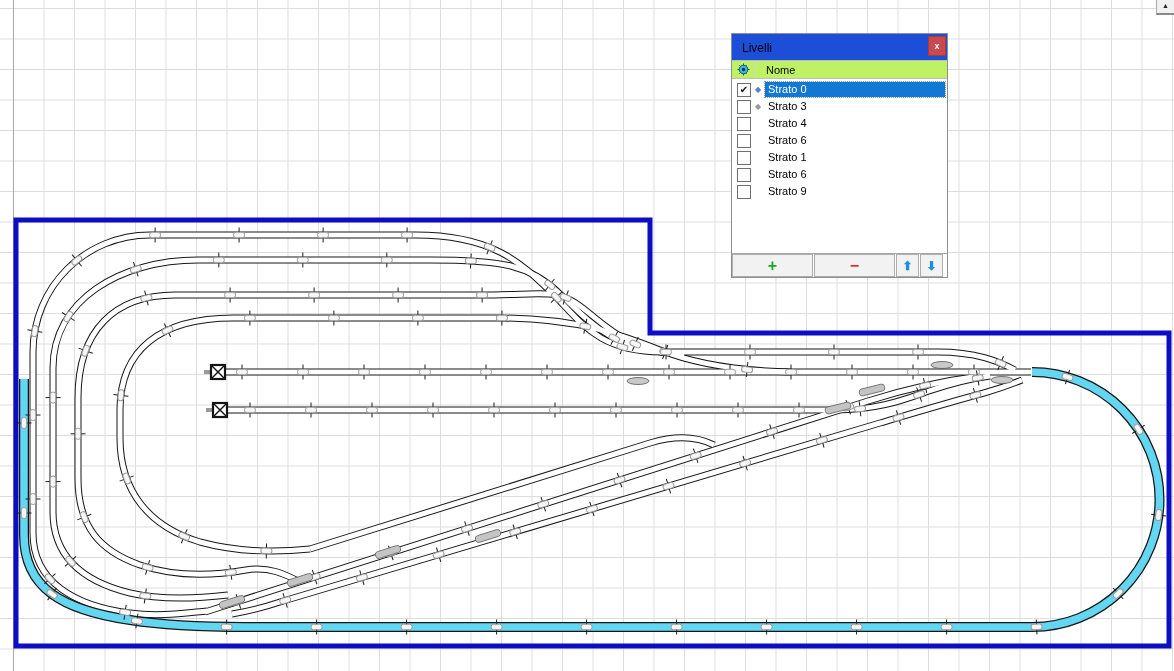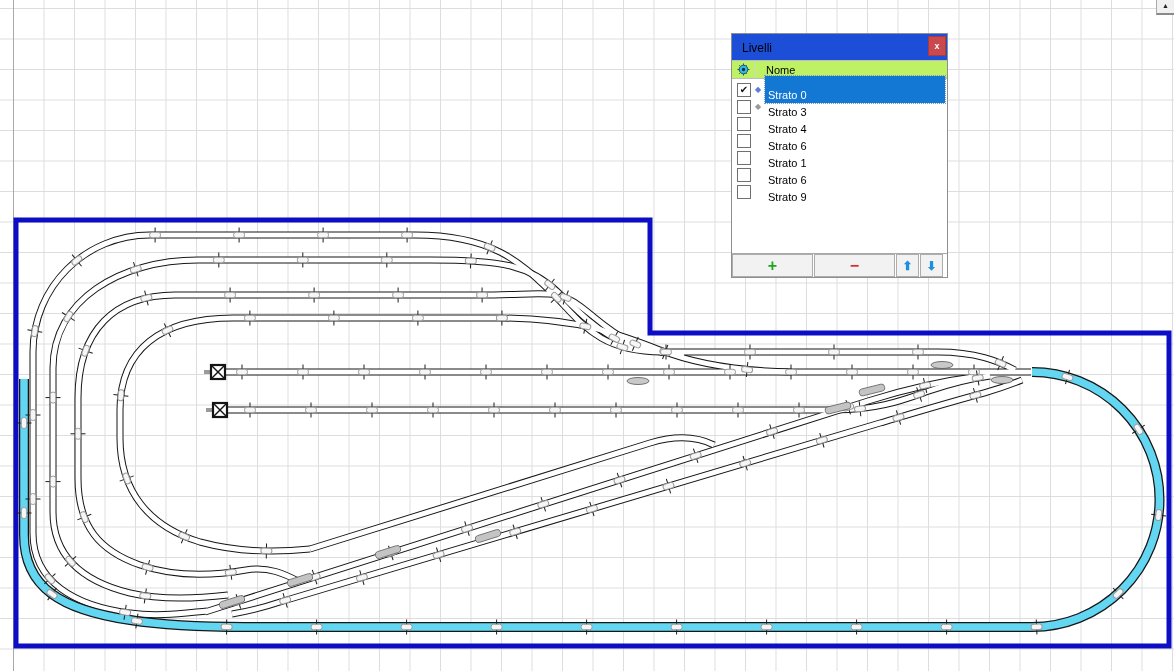--- a/index.html
+++ b/index.html
@@ -64,21 +64,21 @@
   #panel-header .name-cell{padding-left:10px;}
   #layer-rows{background:#fff;padding-top:2px;height:172px;}
   .layer-row{display:flex;align-items:center;height:17px;}
   .cb{
     flex:none;width:12px;height:12px;margin-left:5px;border:1px solid #707070;
     background:#fff;font-size:10px;line-height:11px;text-align:center;color:#111;
   }
   .mk{flex:none;width:14px;text-align:center;font-size:8px;line-height:14px;}
   .mk.diamond-blue{color:#5b7fd4;}
   .mk.diamond-gray{color:#9a9a9a;}
-  .lb{flex:1;margin-right:2px;padding:13px 3px 2px 3px;white-space:nowrap;}
+  .lb{flex:1;margin-right:2px;padding:1px 3px 2px 3px;white-space:nowrap;}
   .lb.sel{background:var(--selection-blue);color:#fff;outline:1px dotted #7a9ac4;}
   #panel-buttons{display:flex;height:23px;border-top:1px solid #a8a8a8;}
   .pbtn{
     background:#f2f2f2;border:1px solid #adadad;box-sizing:border-box;
     display:flex;align-items:center;justify-content:center;
     font-weight:bold;margin-left:1px;
   }
   .pbtn.wide{width:81px;}
   .pbtn.sq{width:23px;}
   #btn-add{color:var(--add-green);font-size:16px;margin-left:0;}

